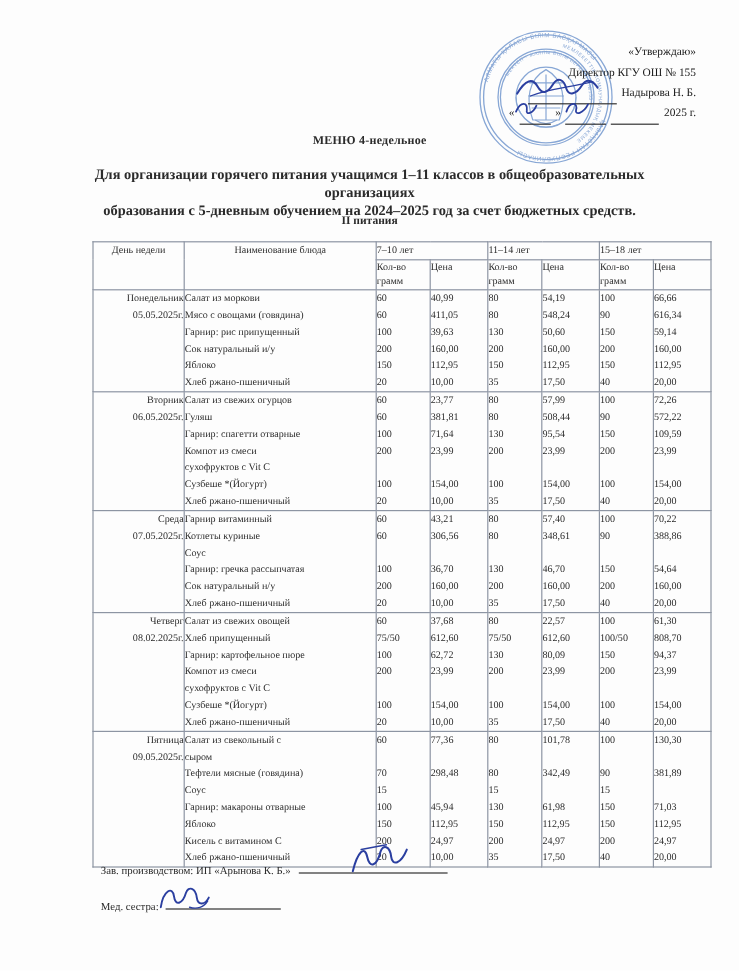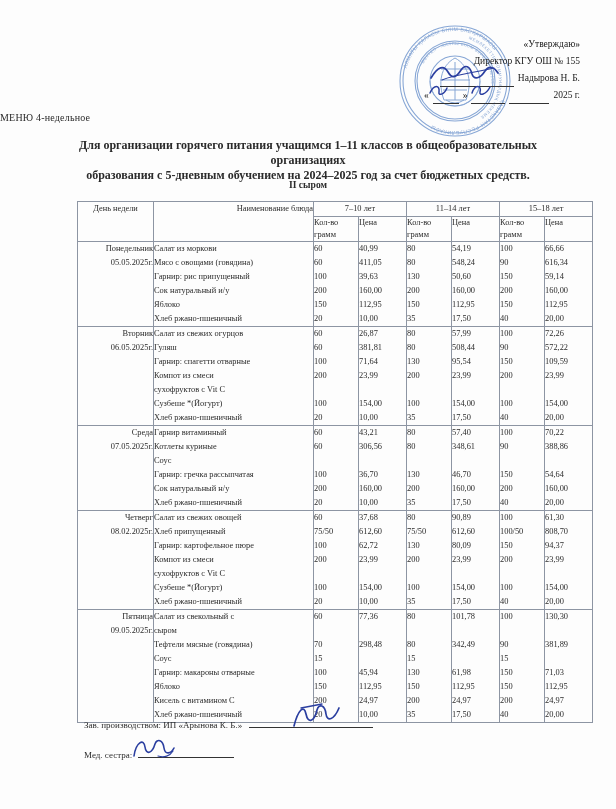--- a/index.html
+++ b/index.html
@@ -70,23 +70,23 @@
   .sig-date { left: 424px; top: 80px; }
   .sig-prod { left: 284px; top: 702px; }
   .sig-med { left: 128px; top: 736px; }
 
   
   .doc-title {
     position: absolute;
     top: 112px;
     left: 0;
     width: 616px;
-    text-align: left;
+    text-align: center;
     font-size: 10px;
-    font-weight: normal;
+    font-weight: bold;
     letter-spacing: .2px;
   }
   .subtitle {
     position: absolute;
     top: 138px;
     left: 76px;
     width: 464px;
     text-align: center;
     font-size: 12px;
     font-weight: bold;
@@ -118,25 +118,25 @@
     padding: 0;
     vertical-align: top;
     font-weight: normal;
   }
   th.hd {
     font-weight: normal;
     vertical-align: middle;
     padding: 3px 4px;
   }
   th.hd-left {
-    text-align: right;
+    text-align: center;
     padding-left: 6px;
   }
   th.age-group {
-    text-align: center;
+    text-align: left;
     padding: 4px 0 4px 6px;
     vertical-align: top;
   }
   th.sub {
     text-align: left;
     padding: 3px 0 4px 5px;
     vertical-align: top;
     line-height: 12px;
   }
 
@@ -237,21 +237,21 @@
   <svg class="sig-ink sig-date" width="92" height="18" viewBox="0 0 92 18" xmlns="http://www.w3.org/2000/svg">
     <path d="M6 13 C 10 4, 16 5, 15 12 C 14 16, 20 15, 23 8" stroke="#2b3fa0" stroke-width="1.5" fill="none" stroke-linecap="round"></path>
     <path d="M48 13 C 51 4, 58 5, 56 12 C 55 16, 62 15, 66 7" stroke="#2b3fa0" stroke-width="1.5" fill="none" stroke-linecap="round"></path>
   </svg>
 
   <div class="doc-title">МЕНЮ 4-недельное</div>
   <div class="subtitle">
     <div>Для организации горячего питания учащимся 1–11 классов в общеобразовательных организациях</div>
     <div>образования с 5-дневным обучением на 2024–2025 год за счет бюджетных средств.</div>
   </div>
-  <div class="week-label">II сыром</div>
+  <div class="week-label">II питания</div>
 
   <table class="menu">
     <colgroup>
       <col class="c-day">
         <col class="c-dish">
       <col class="c-gram">
         <col class="c-price">
       <col class="c-gram">
         <col class="c-price">
       <col class="c-gram">
@@ -363,21 +363,21 @@
           <td class="num">
             <div class="line-item">60</div>
             <div class="line-item">60</div>
             <div class="line-item">100</div>
             <div class="line-item">200</div>
             <div class="line-item blank-row">&nbsp;</div>
             <div class="line-item">100</div>
             <div class="line-item">20</div>
           </td>
           <td class="num">
-            <div class="line-item">26,87</div>
+            <div class="line-item">23,77</div>
             <div class="line-item">381,81</div>
             <div class="line-item">71,64</div>
             <div class="line-item">23,99</div>
             <div class="line-item blank-row">&nbsp;</div>
             <div class="line-item">154,00</div>
             <div class="line-item">10,00</div>
           </td>
           <td class="num">
             <div class="line-item">80</div>
             <div class="line-item">80</div>
@@ -512,21 +512,21 @@
           <td class="num">
             <div class="line-item">80</div>
             <div class="line-item">75/50</div>
             <div class="line-item">130</div>
             <div class="line-item">200</div>
             <div class="line-item blank-row">&nbsp;</div>
             <div class="line-item">100</div>
             <div class="line-item">35</div>
           </td>
           <td class="num">
-            <div class="line-item">90,89</div>
+            <div class="line-item">22,57</div>
             <div class="line-item">612,60</div>
             <div class="line-item">80,09</div>
             <div class="line-item">23,99</div>
             <div class="line-item blank-row">&nbsp;</div>
             <div class="line-item">154,00</div>
             <div class="line-item">17,50</div>
           </td>
           <td class="num">
             <div class="line-item">100</div>
             <div class="line-item">100/50</div>

